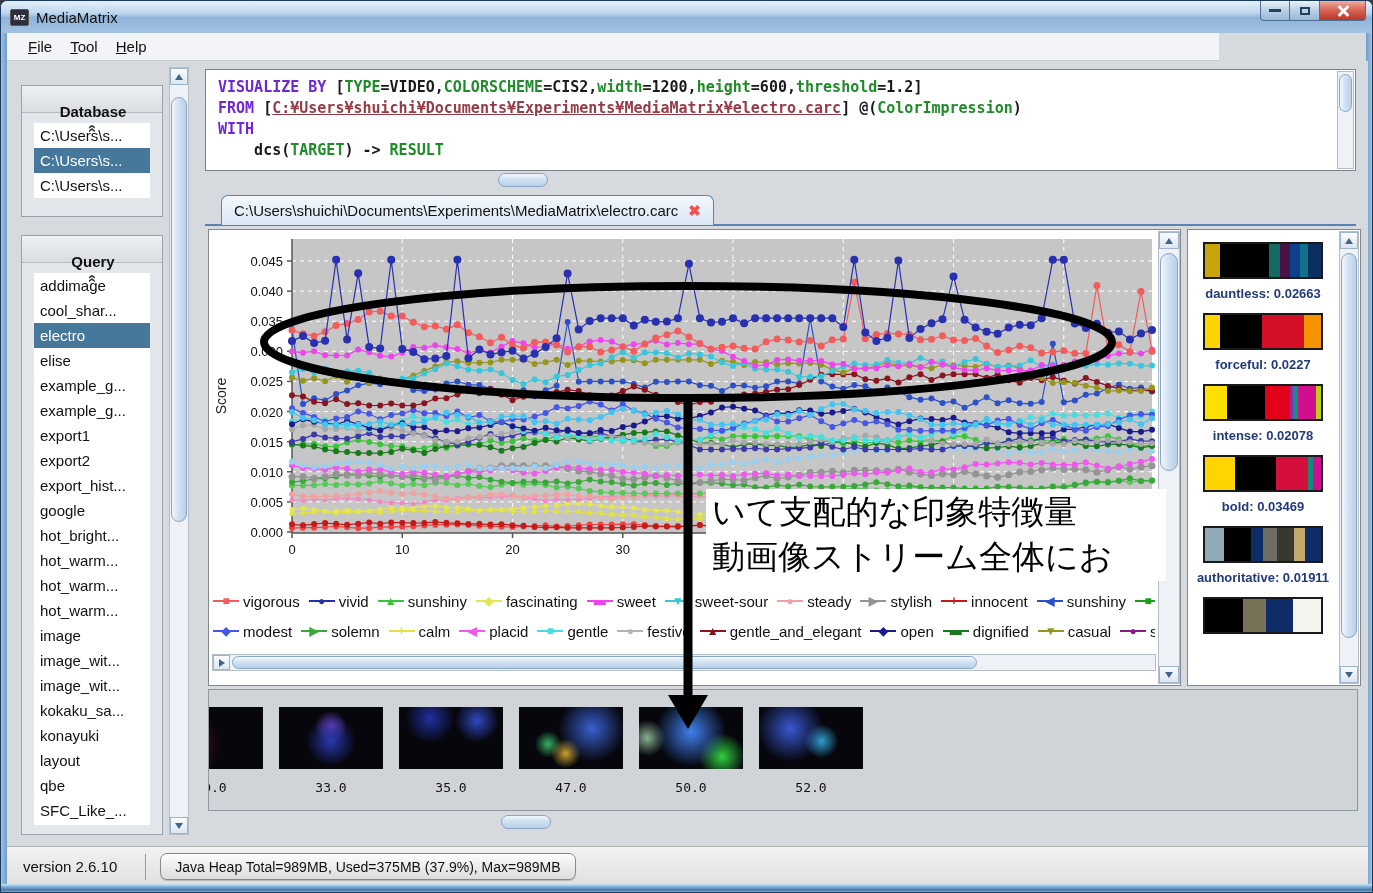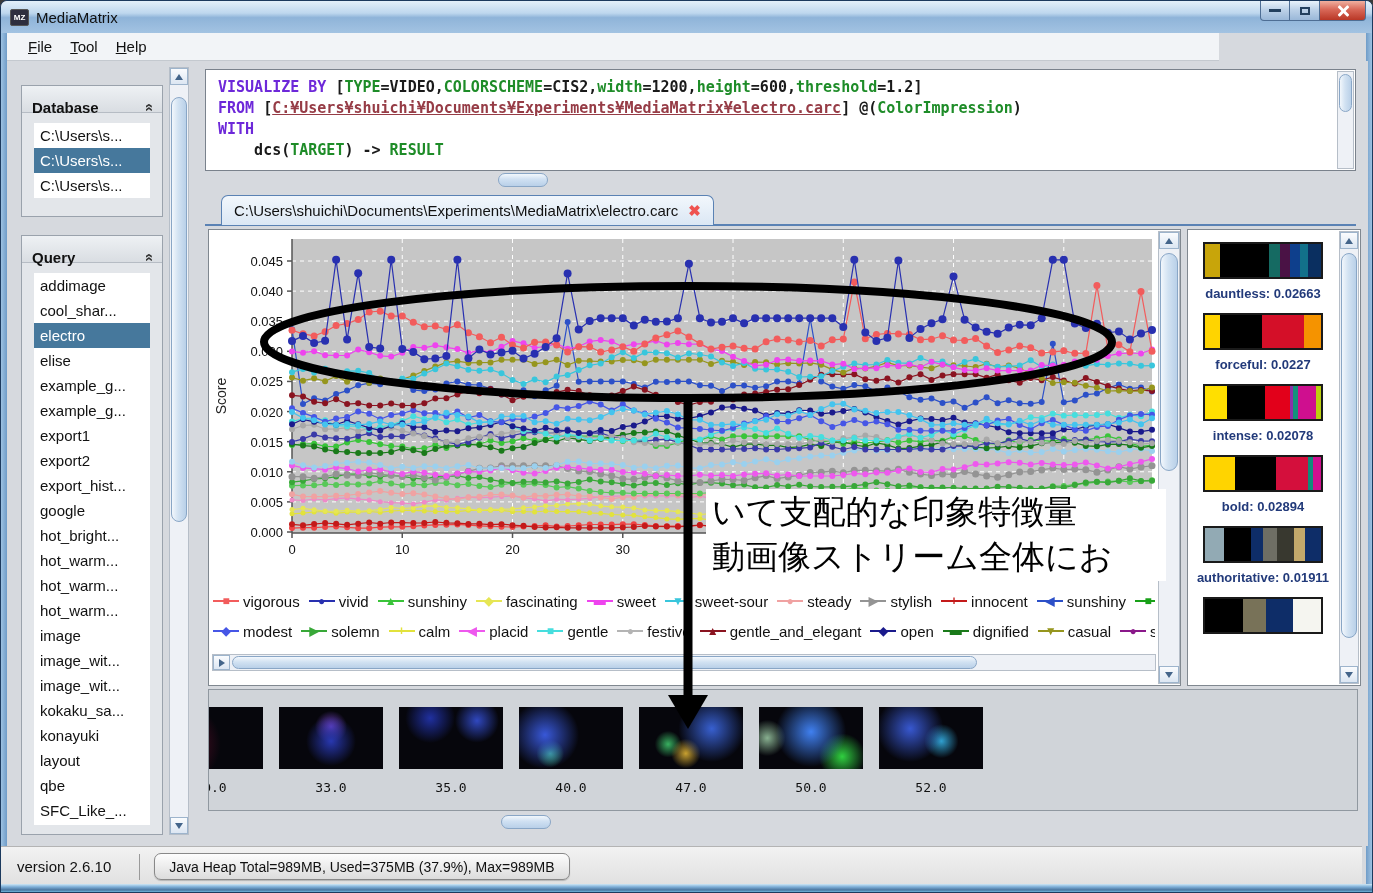--- a/index.html
+++ b/index.html
@@ -35,21 +35,21 @@
   
   .edge-l,.edge-r{position:absolute;top:32px;width:6px;height:853px;background:linear-gradient(90deg,#9ec2e2,#6f9cc8);}
   .edge-l{left:0;} .edge-r{right:0;background:linear-gradient(90deg,#6f9cc8,#9ec2e2);}
   .bottom-edge{position:absolute;left:0;bottom:0;width:1373px;height:8px;
     background:linear-gradient(180deg,#cde6f5,#7fb0d8 35%,#49759f 75%,#6fb7dd);}
   
   .workspace{position:absolute;left:6px;top:60px;width:1361px;height:785px;background:#d6d9de;overflow:hidden;}
   
   .panel{position:absolute;background:#e3e6ea;border:1px solid #9aa2ac;}
   .panel-header{height:27px;display:flex;align-items:center;justify-content:space-between;
-    padding:17px 8px 0 10px;background:linear-gradient(180deg,#eef1f4,#d9dde2);border-bottom:1px solid #b6bcc4;}
+    padding:17px 8px 0 10px;background:linear-gradient(180deg,#eef1f4,#d9dde2);border-bottom:1px solid #b6bcc4;flex-direction:column;}
   .panel-title{font-weight:bold;font-size:15px;color:#111;}
   .collapse{font-size:15px;color:#333;transform:rotate(90deg);display:inline-block;font-weight:bold;}
   .side-list{background:#fff;margin:10px 12px;overflow:hidden;}
   .side-item{font-size:15px;color:#111;padding:2px 6px;height:25px;line-height:21px;white-space:nowrap;}
   .side-item.sel{background:#46789c;color:#fff;}
   #db-panel{left:14px;top:24px;width:142px;height:132px;}
   #query-panel{left:14px;top:174px;width:142px;height:600px;}
   #query-list{height:552px;}
   
   .vscroll{position:absolute;}
@@ -104,21 +104,21 @@
   
   #filmstrip{position:absolute;left:201px;top:628px;width:1150px;height:122px;background:#d0d4d9;border:1px solid #9098a0;
     display:flex;overflow:hidden;}
   .cell{flex:0 0 120px;height:100%;text-align:center;padding-top:17px;}
   .cell:first-child{margin-left:-58px;}
   .cell.sel{background:#3d6f94;}
   .thumb{width:104px;height:62px;margin:0 auto;background-color:#06060c;}
   .cell-label{font-family:"DejaVu Sans Mono",monospace;font-size:13px;color:#111;margin-top:11px;}
   .cell.sel .cell-label{color:#fff;}
   
-  .statusbar{position:absolute;left:0;top:845px;width:1361px;height:40px;background:linear-gradient(180deg,#f2f2f2,#e0e0e0);
+  .statusbar{position:absolute;left:6px;top:845px;width:1361px;height:40px;background:linear-gradient(180deg,#f2f2f2,#e0e0e0);
     border-top:1px solid #b4b4b4;display:flex;align-items:center;}
   .status-version{font-size:15px;color:#111;margin-left:16px;}
   .status-divider{width:1px;height:26px;background:#9a9a9a;margin-left:28px;}
   .heap-btn{margin-left:14px;height:27px;padding:0 14px;display:flex;align-items:center;font-size:14px;color:#111;
     background:linear-gradient(180deg,#fdfdfd,#dcdcdc);border:1px solid #888;border-radius:7px;box-shadow:0 1px 1px rgba(0,0,0,.2);}
   
   #jp-note{position:absolute;left:705px;top:488px;width:460px;height:92px;background:#fff;z-index:70;
     font-size:33px;line-height:45px;color:#000;font-weight:500;padding-left:6px;white-space:nowrap;overflow:hidden;
     font-family:"Liberation Sans",sans-serif;}
   #overlay{position:absolute;left:0;top:0;z-index:80;pointer-events:none;}
@@ -2582,21 +2582,21 @@
             <div class="swatch-label">intense: 0.02078</div>
           </div>
           <div class="swatch-item">
             <div class="swatch-bar">
               <span class="swatch-seg" style="width: 26%; background: rgb(255, 212, 0);"></span>
               <span class="swatch-seg" style="width: 35%; background: rgb(0, 0, 0);"></span>
               <span class="swatch-seg" style="width: 28%; background: rgb(212, 15, 60);"></span>
               <span class="swatch-seg" style="width: 4%; background: rgb(15, 140, 122);"></span>
               <span class="swatch-seg" style="width: 7%; background: rgb(207, 15, 143);"></span>
             </div>
-            <div class="swatch-label">bold: 0.02894</div>
+            <div class="swatch-label">bold: 0.03469</div>
           </div>
           <div class="swatch-item">
             <div class="swatch-bar">
               <span class="swatch-seg" style="width: 16%; background: rgb(146, 170, 180);"></span>
               <span class="swatch-seg" style="width: 24%; background: rgb(0, 0, 0);"></span>
               <span class="swatch-seg" style="width: 10%; background: rgb(14, 45, 104);"></span>
               <span class="swatch-seg" style="width: 12%; background: rgb(110, 110, 100);"></span>
               <span class="swatch-seg" style="width: 15%; background: rgb(56, 56, 47);"></span>
               <span class="swatch-seg" style="width: 9%; background: rgb(195, 169, 107);"></span>
               <span class="swatch-seg" style="width: 14%; background: rgb(14, 45, 104);"></span>
@@ -2631,24 +2631,20 @@
         </div>
         <div class="cell">
           <div class="thumb" style="background-image: radial-gradient(circle at 50% 55%, rgb(40, 56, 176) 0%, rgba(0, 0, 0, 0) 40%), radial-gradient(circle at 50% 32%, rgb(112, 64, 192) 0%, rgba(0, 0, 0, 0) 24%);"></div>
           <div class="cell-label">33.0</div>
         </div>
         <div class="cell">
           <div class="thumb" style="background-image: radial-gradient(circle at 30% 18%, rgb(32, 48, 160) 0%, rgba(0, 0, 0, 0) 28%), radial-gradient(circle at 75% 22%, rgb(48, 72, 192) 0%, rgba(0, 0, 0, 0) 24%);"></div>
           <div class="cell-label">35.0</div>
         </div>
         <div class="cell">
-          <div class="thumb" style="background-image: radial-gradient(circle at 25% 45%, rgb(56, 88, 216) 0%, rgba(0, 0, 0, 0) 40%), radial-gradient(circle at 30% 75%, rgb(64, 192, 128) 0%, rgba(0, 0, 0, 0) 16%);"></div>
-          <div class="cell-label">40.0</div>
-        </div>
-        <div class="cell">
           <div class="thumb" style="background-image: radial-gradient(circle at 70% 35%, rgb(56, 96, 208) 0%, rgba(0, 0, 0, 0) 40%), radial-gradient(circle at 45% 75%, rgb(200, 160, 48) 0%, rgba(0, 0, 0, 0) 20%), radial-gradient(circle at 28% 60%, rgb(56, 176, 96) 0%, rgba(0, 0, 0, 0) 16%);"></div>
           <div class="cell-label">47.0</div>
         </div>
         <div class="cell">
           <div class="thumb" style="background-image: radial-gradient(circle at 50% 40%, rgb(64, 128, 240) 0%, rgba(0, 0, 0, 0) 55%), radial-gradient(circle at 80% 80%, rgb(48, 208, 64) 0%, rgba(0, 0, 0, 0) 24%), radial-gradient(circle at 8% 50%, rgb(136, 176, 144) 0%, rgba(0, 0, 0, 0) 18%);"></div>
           <div class="cell-label">50.0</div>
         </div>
         <div class="cell">
           <div class="thumb" style="background-image: radial-gradient(circle at 30% 35%, rgb(56, 88, 208) 0%, rgba(0, 0, 0, 0) 40%), radial-gradient(circle at 60% 55%, rgb(48, 160, 208) 0%, rgba(0, 0, 0, 0) 24%);"></div>
           <div class="cell-label">52.0</div>

